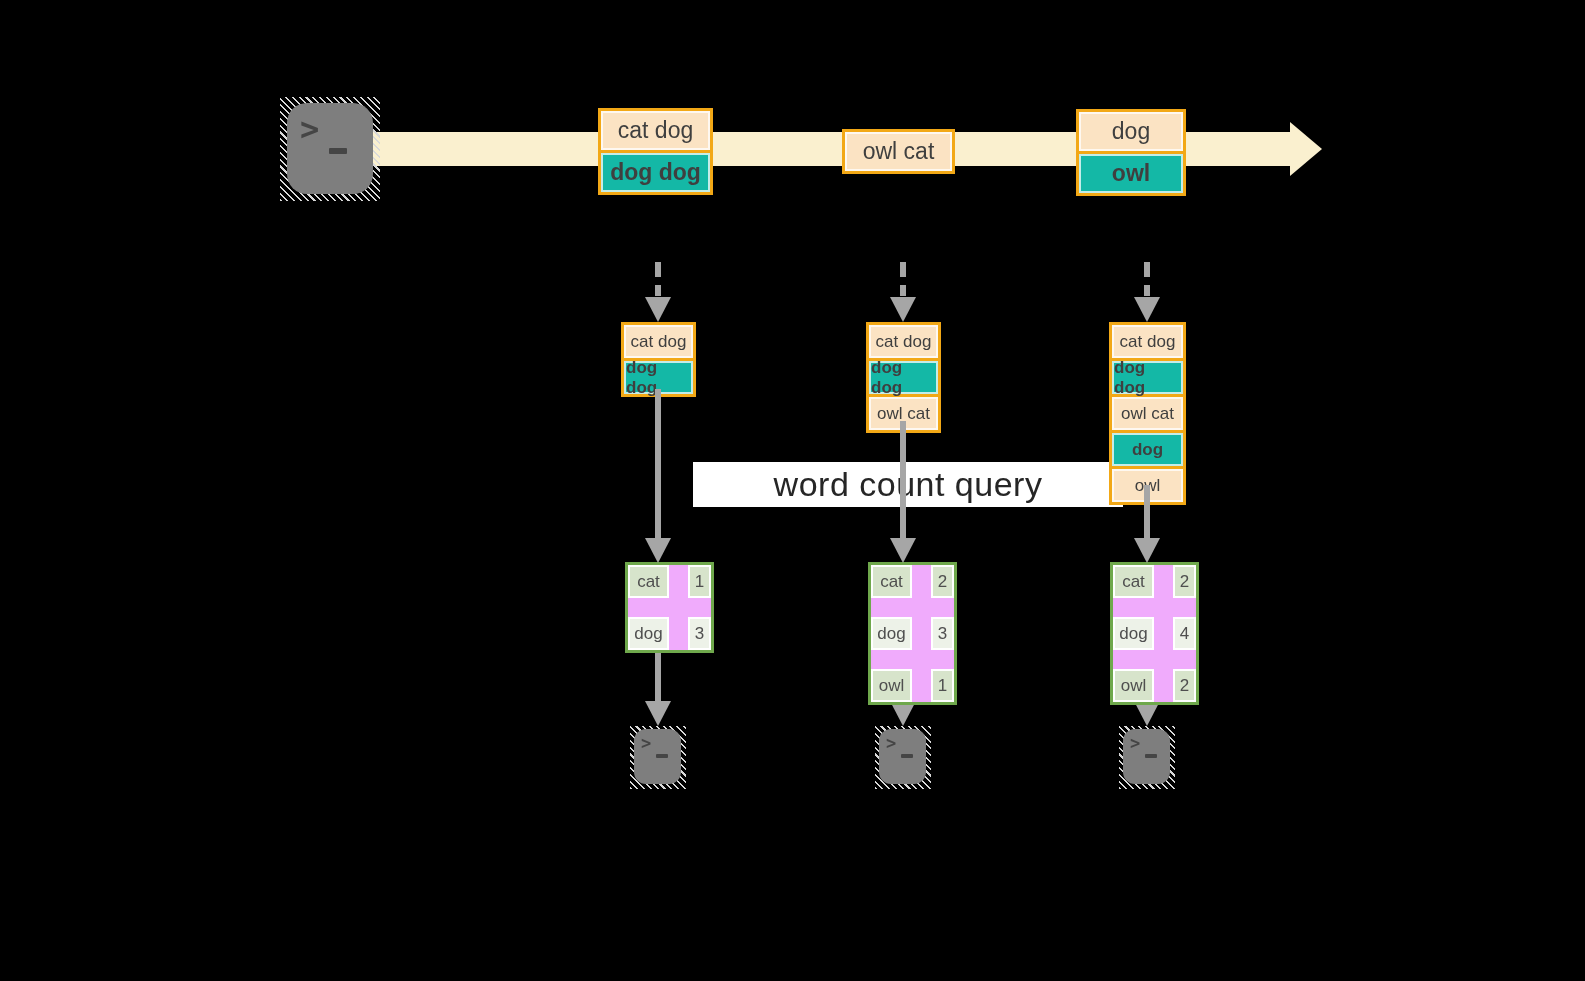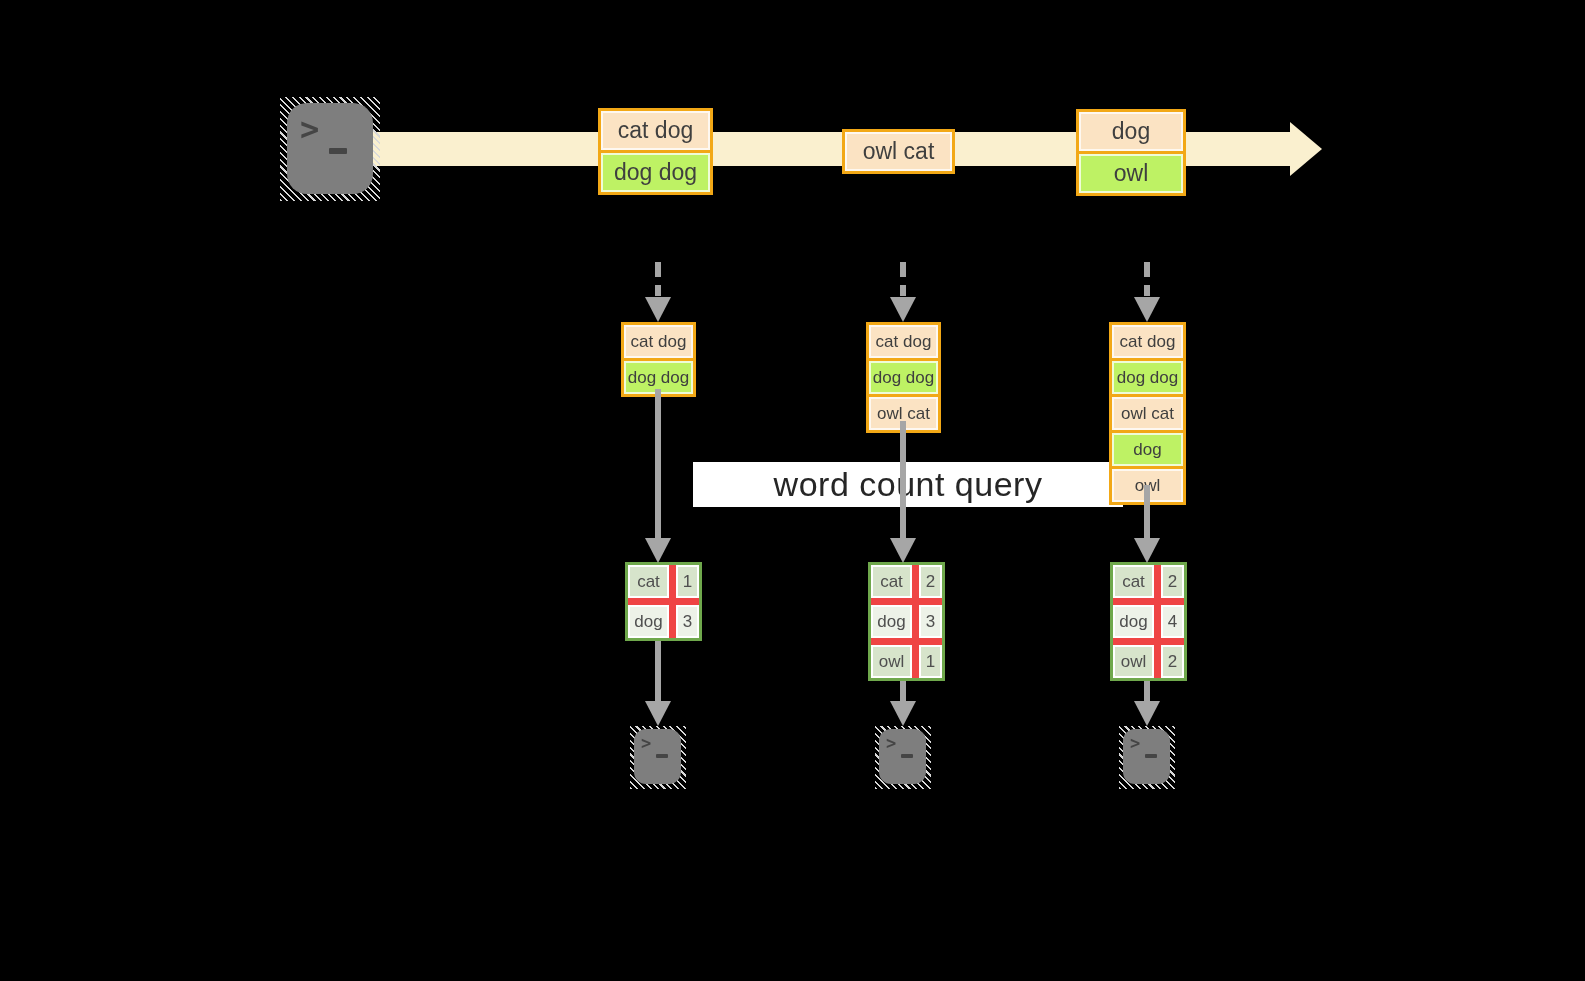--- a/index.html
+++ b/index.html
@@ -17,30 +17,30 @@
   .term-underscore{position:absolute;background:#454545;border-radius:1px;}
   
   .stream-band{background:#faf0cf;}
   .stream-head{width:0;height:0;border-top:27px solid transparent;border-bottom:27px solid transparent;border-left:32px solid #faf0cf;}
   
   .obox{display:flex;flex-direction:column;gap:3px;background:#f2a816;border:3px solid #f2a816;box-sizing:border-box;}
   .obox .row{display:flex;align-items:center;justify-content:center;border:2px solid rgba(255,255,255,.75);color:#3f3f3f;}
   .rec .row{height:35px;font-size:23px;}
   .stk .row{height:29px;font-size:17px;}
   .peach{background:#fbe3c3;}
-  .cream{background:#bef264;}
+  .cream{background:#14b8a6;font-weight:bold;}
   
   .vline{width:6px;background:#a6a6a6;}
   .vdash{width:6px;background:repeating-linear-gradient(180deg,#a6a6a6 0 15px,transparent 15px 23px);}
   .ahead{width:0;height:0;border-left:13px solid transparent;border-right:13px solid transparent;border-top:25px solid #a6a6a6;}
   
   .qband{background:#ffffff;display:flex;align-items:center;justify-content:center;
          font-size:34px;color:#262626;letter-spacing:.5px;}
   
-  .gtable{display:grid;grid-template-columns:41px 23px;gap:7px;background:#ef4444;border:3px solid #6fa84c;box-sizing:border-box;}
+  .gtable{display:grid;grid-template-columns:41px 23px;gap:19px;background:#f0abfc;border:3px solid #6fa84c;box-sizing:border-box;}
   .gtable .cell{height:29px;display:flex;align-items:center;justify-content:center;
                 border:2px solid #ffffff;font-size:17px;color:#4f4f4f;}
   .sage{background:#d7e4cb;}
   .sagelight{background:#edf2e8;}
   .z1{z-index:1}.z2{z-index:2}.z3{z-index:3}
 </style>
 </head>
 <body>
 
 <div id="canvas">

